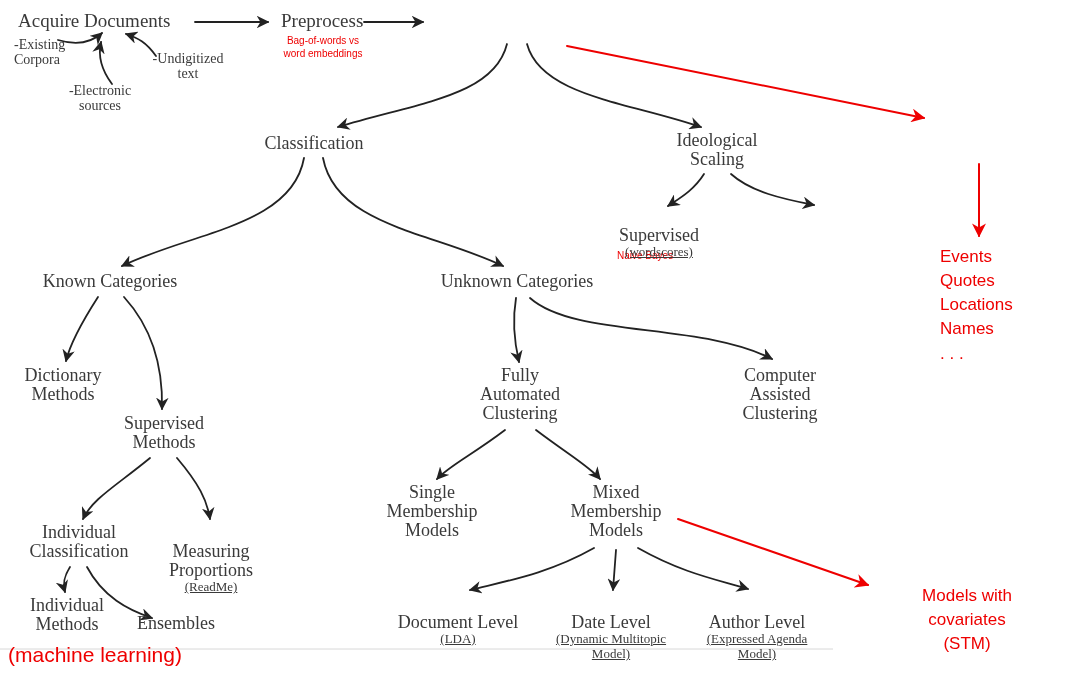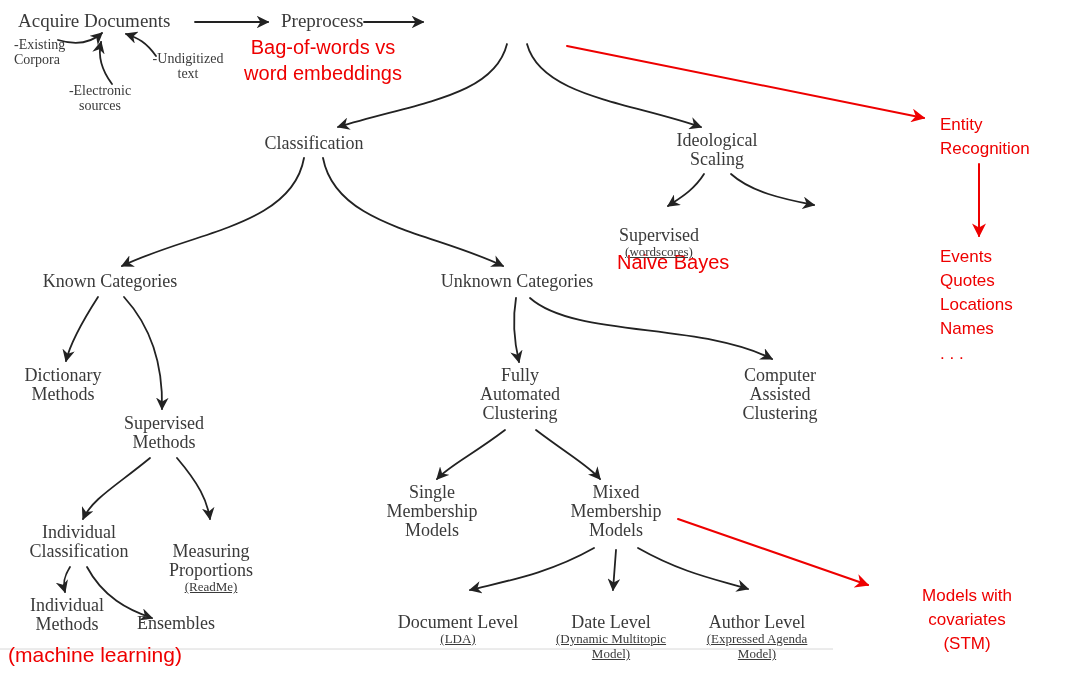--- a/index.html
+++ b/index.html
@@ -19,21 +19,21 @@
     position:absolute;white-space:pre-line;color:var(--ink);
     font-family:"Liberation Serif", serif;font-size:18px;line-height:1.06;
   }
   .c{transform:translateX(-50%);text-align:center;}
   .top{font-size:19px;}
   .sm{font-size:14px;line-height:1.1;}
   .sub{display:block;font-size:13px;line-height:1.15;text-decoration:underline;}
   .red{
     color:var(--red);
     font-family:"Liberation Sans", sans-serif;
-    font-size:20px;line-height:1.32;
+    font-size:10px;line-height:1.32;
   }
   .red17{font-size:17px;line-height:1.42;}
   .big{font-size:21px;line-height:1.2;}
 </style>
 </head>
 <body>
 
 <div id="stage">
 
   <svg id="arrows" viewBox="0 0 1078 674" xmlns="http://www.w3.org/2000/svg">
@@ -88,22 +88,20 @@
   <div class="lbl sm" style="left:14px;top:37px">-Existing
 Corpora</div>
   <div class="lbl sm c" style="left:188px;top:51px">-Undigitized
 text</div>
   <div class="lbl sm c" style="left:100px;top:83px">-Electronic
 sources</div>
 
   <div class="lbl red c" style="left:323px;top:34px">Bag-of-words vs
 word embeddings</div>
   <div class="lbl red" style="left:617px;top:249px">Naive Bayes</div>
-  <div class="lbl red red17" style="left:940px;top:113px">Entity
-Recognition</div>
   <div class="lbl red red17" style="left:940px;top:245px">Events
 Quotes
 Locations
 Names
 . . .</div>
   <div class="lbl red big" style="left:8px;top:642px">(machine learning)</div>
   <div class="lbl red red17 c" style="left:967px;top:584px">Models with covariates
 (STM)</div>
 
   <div class="lbl c" style="left:314px;top:134px">Classification</div>

